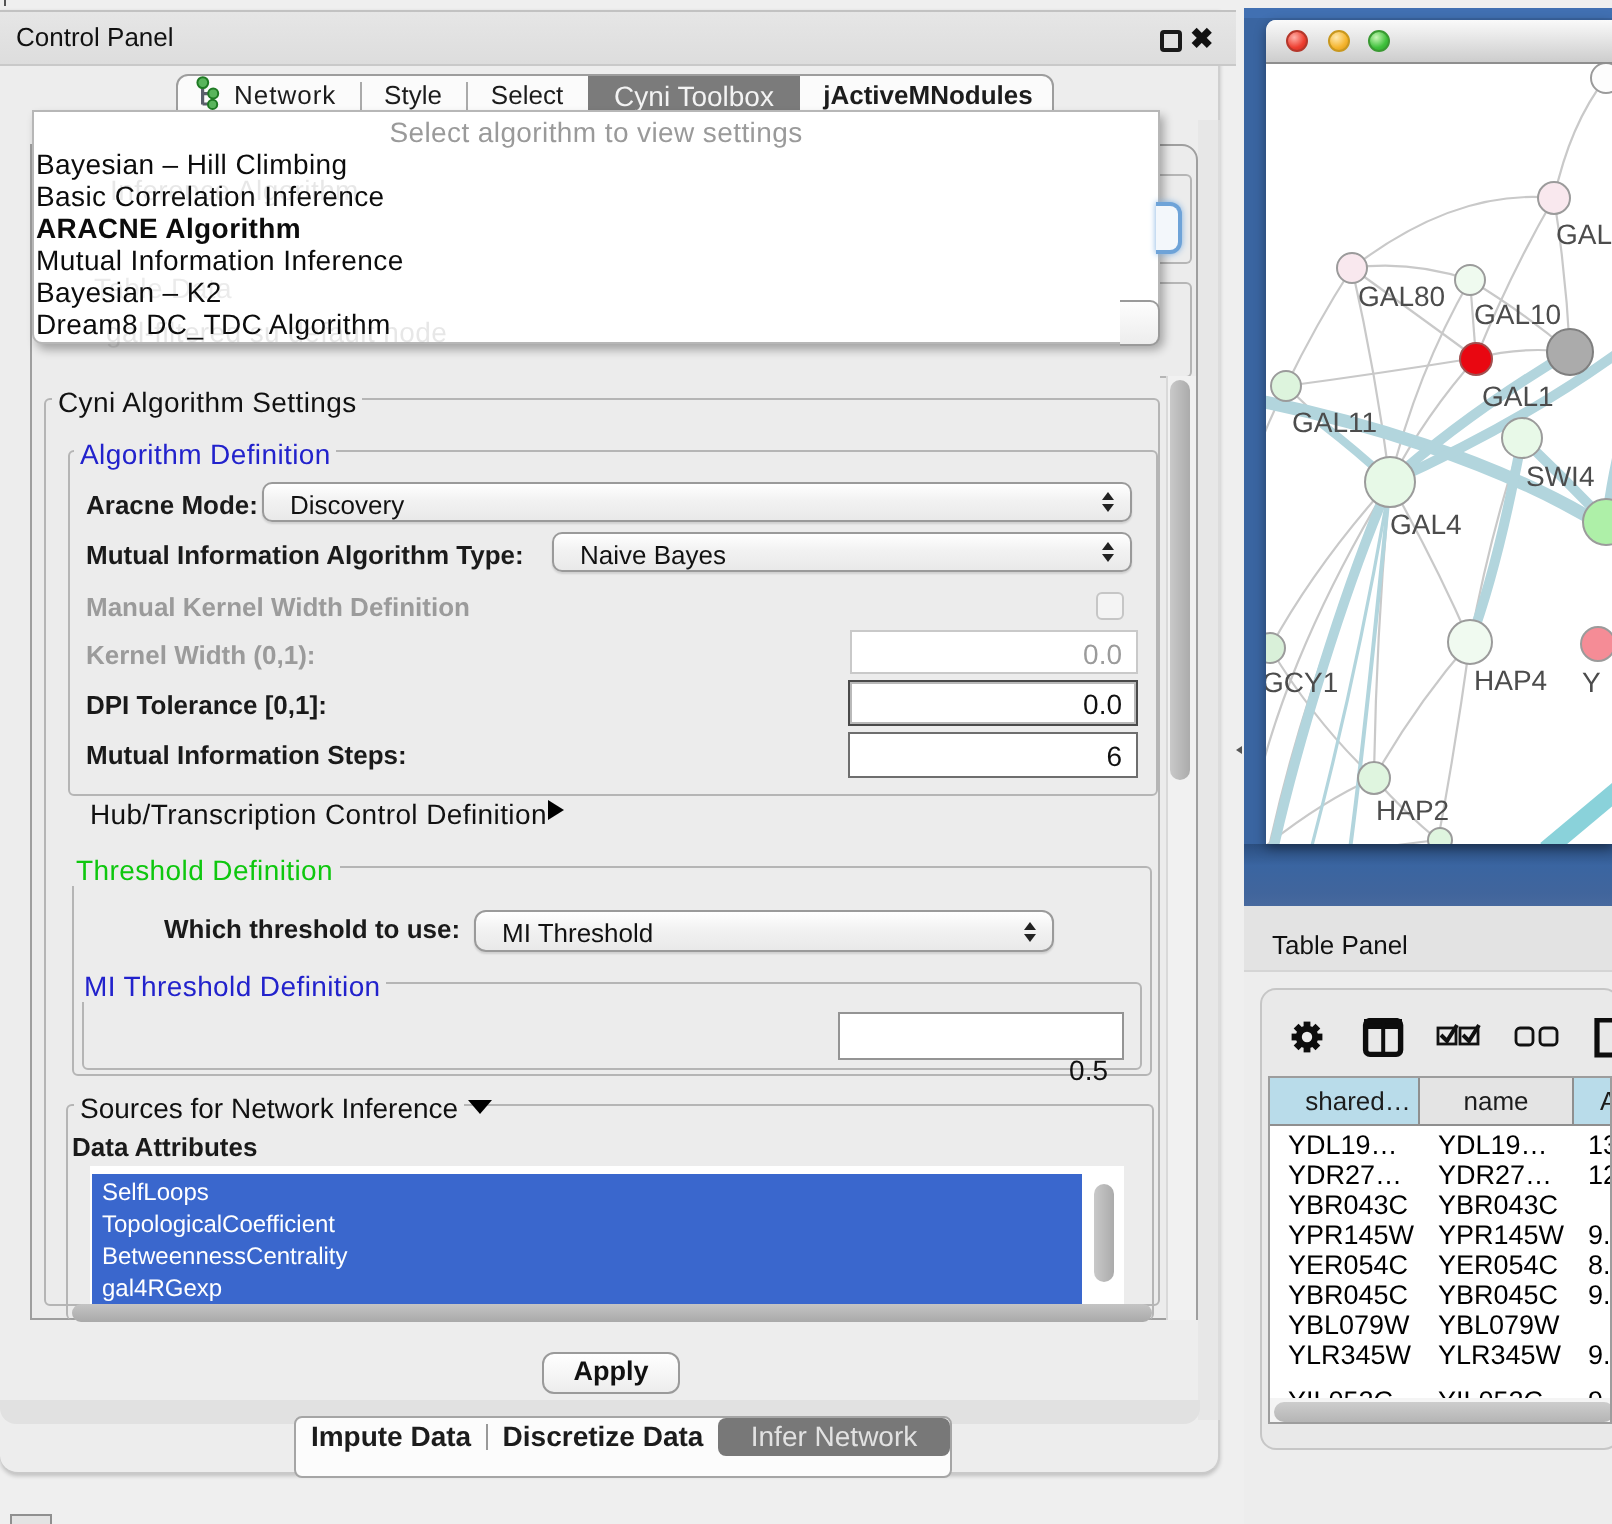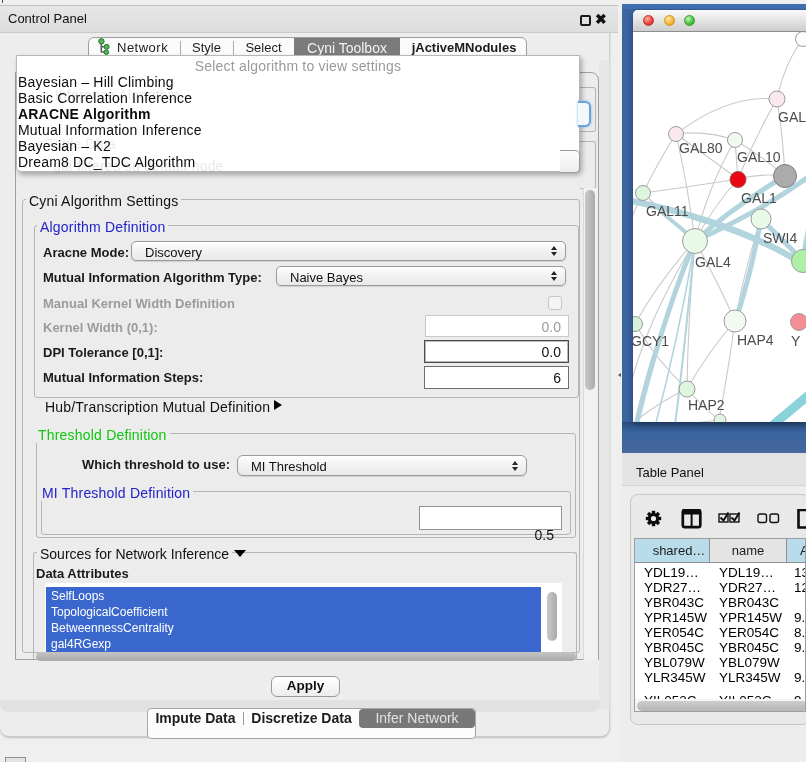--- a/index.html
+++ b/index.html
@@ -126,21 +126,21 @@
   <div class="abs blab" style="left:43px;top:345px;">DPI Tolerance [0,1]:</div>
   <div class="abs field" style="left:424px;top:340px;width:145px;height:23px;border:1px solid #4a4a4a;box-shadow:inset 0 0 0 1px #b9b9b9;">
       <span class="v">0.0</span>
     </div>
 
   <div class="abs blab" style="left:43px;top:370px;">Mutual Information Steps:</div>
   <div class="abs field" style="left:424px;top:366px;width:145px;height:23px;border:1px solid #6e6e6e;">
       <span class="v">6</span>
     </div>
 
-  <div class="abs" style="left:45px;top:399px;font-size:14px;letter-spacing:0.2px;color:#111;white-space:nowrap;">Hub/Transcription Mutual Definition</div>
+  <div class="abs" style="left:45px;top:399px;font-size:14px;letter-spacing:0.2px;color:#111;white-space:nowrap;">Hub/Transcription Control Definition</div>
   <div class="abs" style="left:274px;top:400px;width:0;height:0;border-left:8px solid #000;border-top:5.5px solid transparent;border-bottom:5.5px solid transparent;"></div>
 
   <div class="abs grp" style="left:36px;top:433px;width:538px;height:103px;"></div>
   <div class="abs grplab" style="left:35px;top:427px;color:#0ec70e;">Threshold Definition</div>
 
   <div class="abs blab" style="left:82px;top:457px;">Which threshold to use:</div>
   <div class="abs combo" style="left:237px;top:455px;width:290px;height:21px;border-radius:6px;">
       <span class="cv" style="top:3px;">MI Threshold</span>
       <span class="ar">
         <i class="u"></i>

